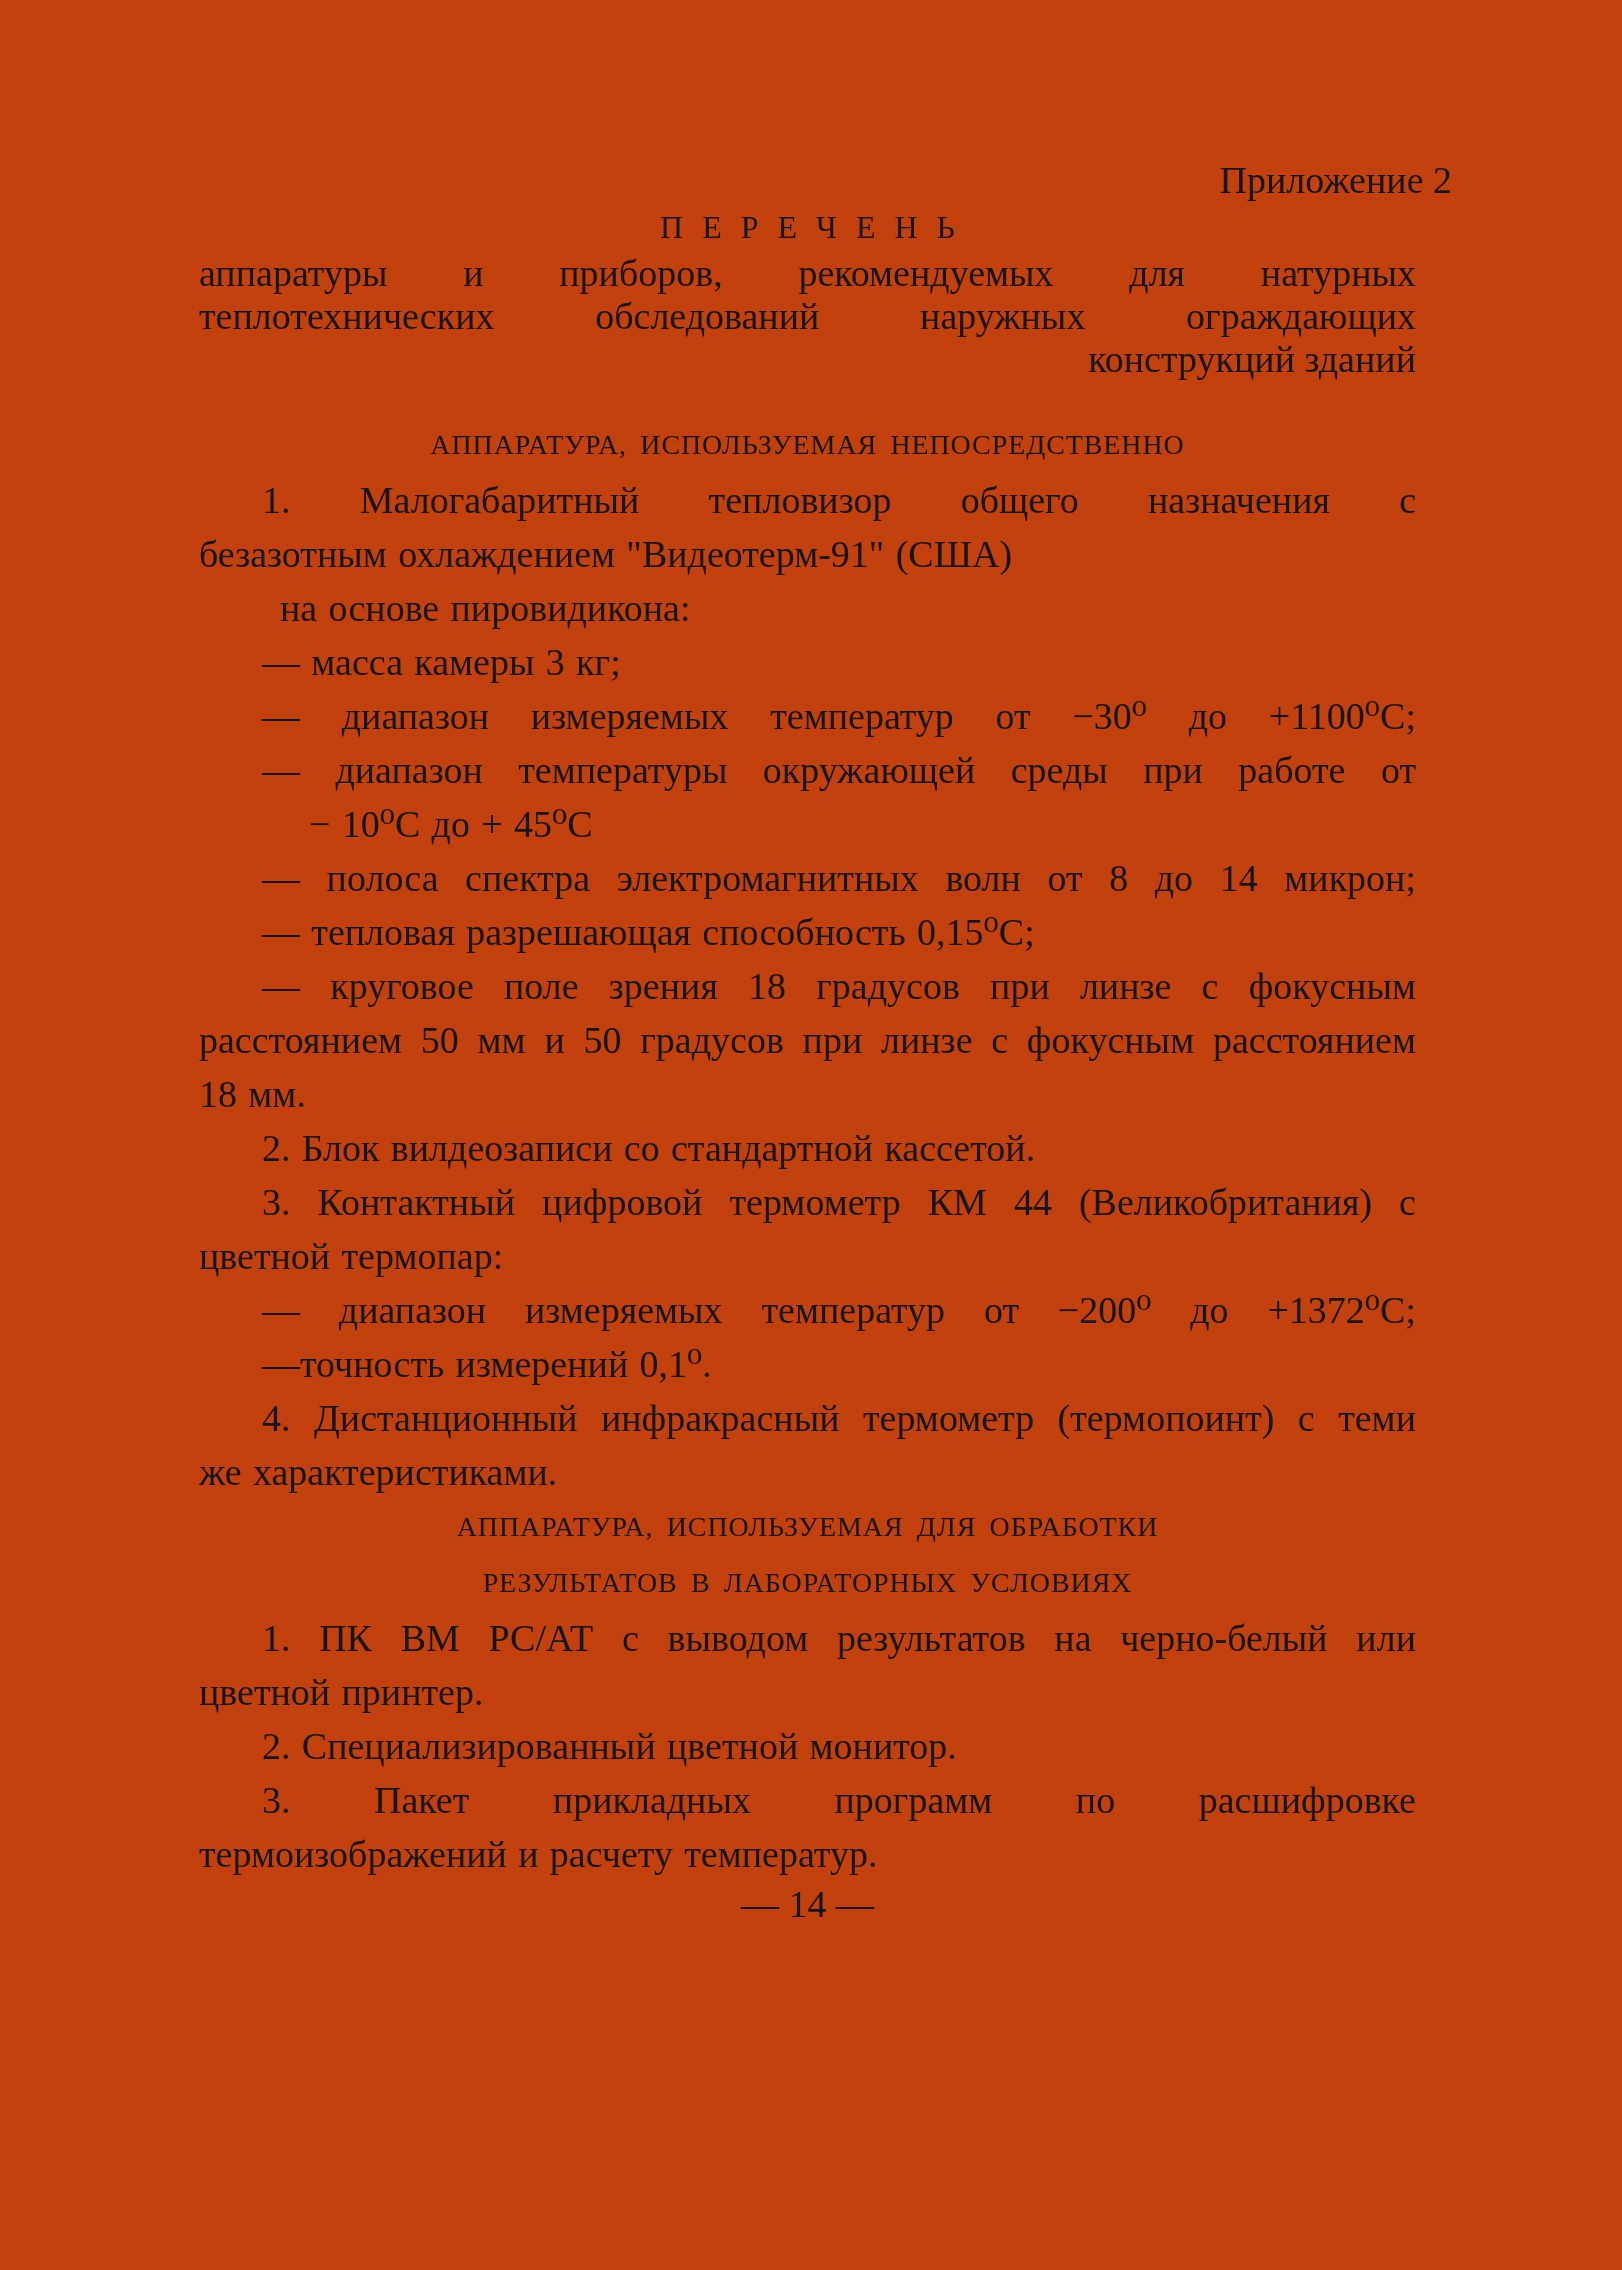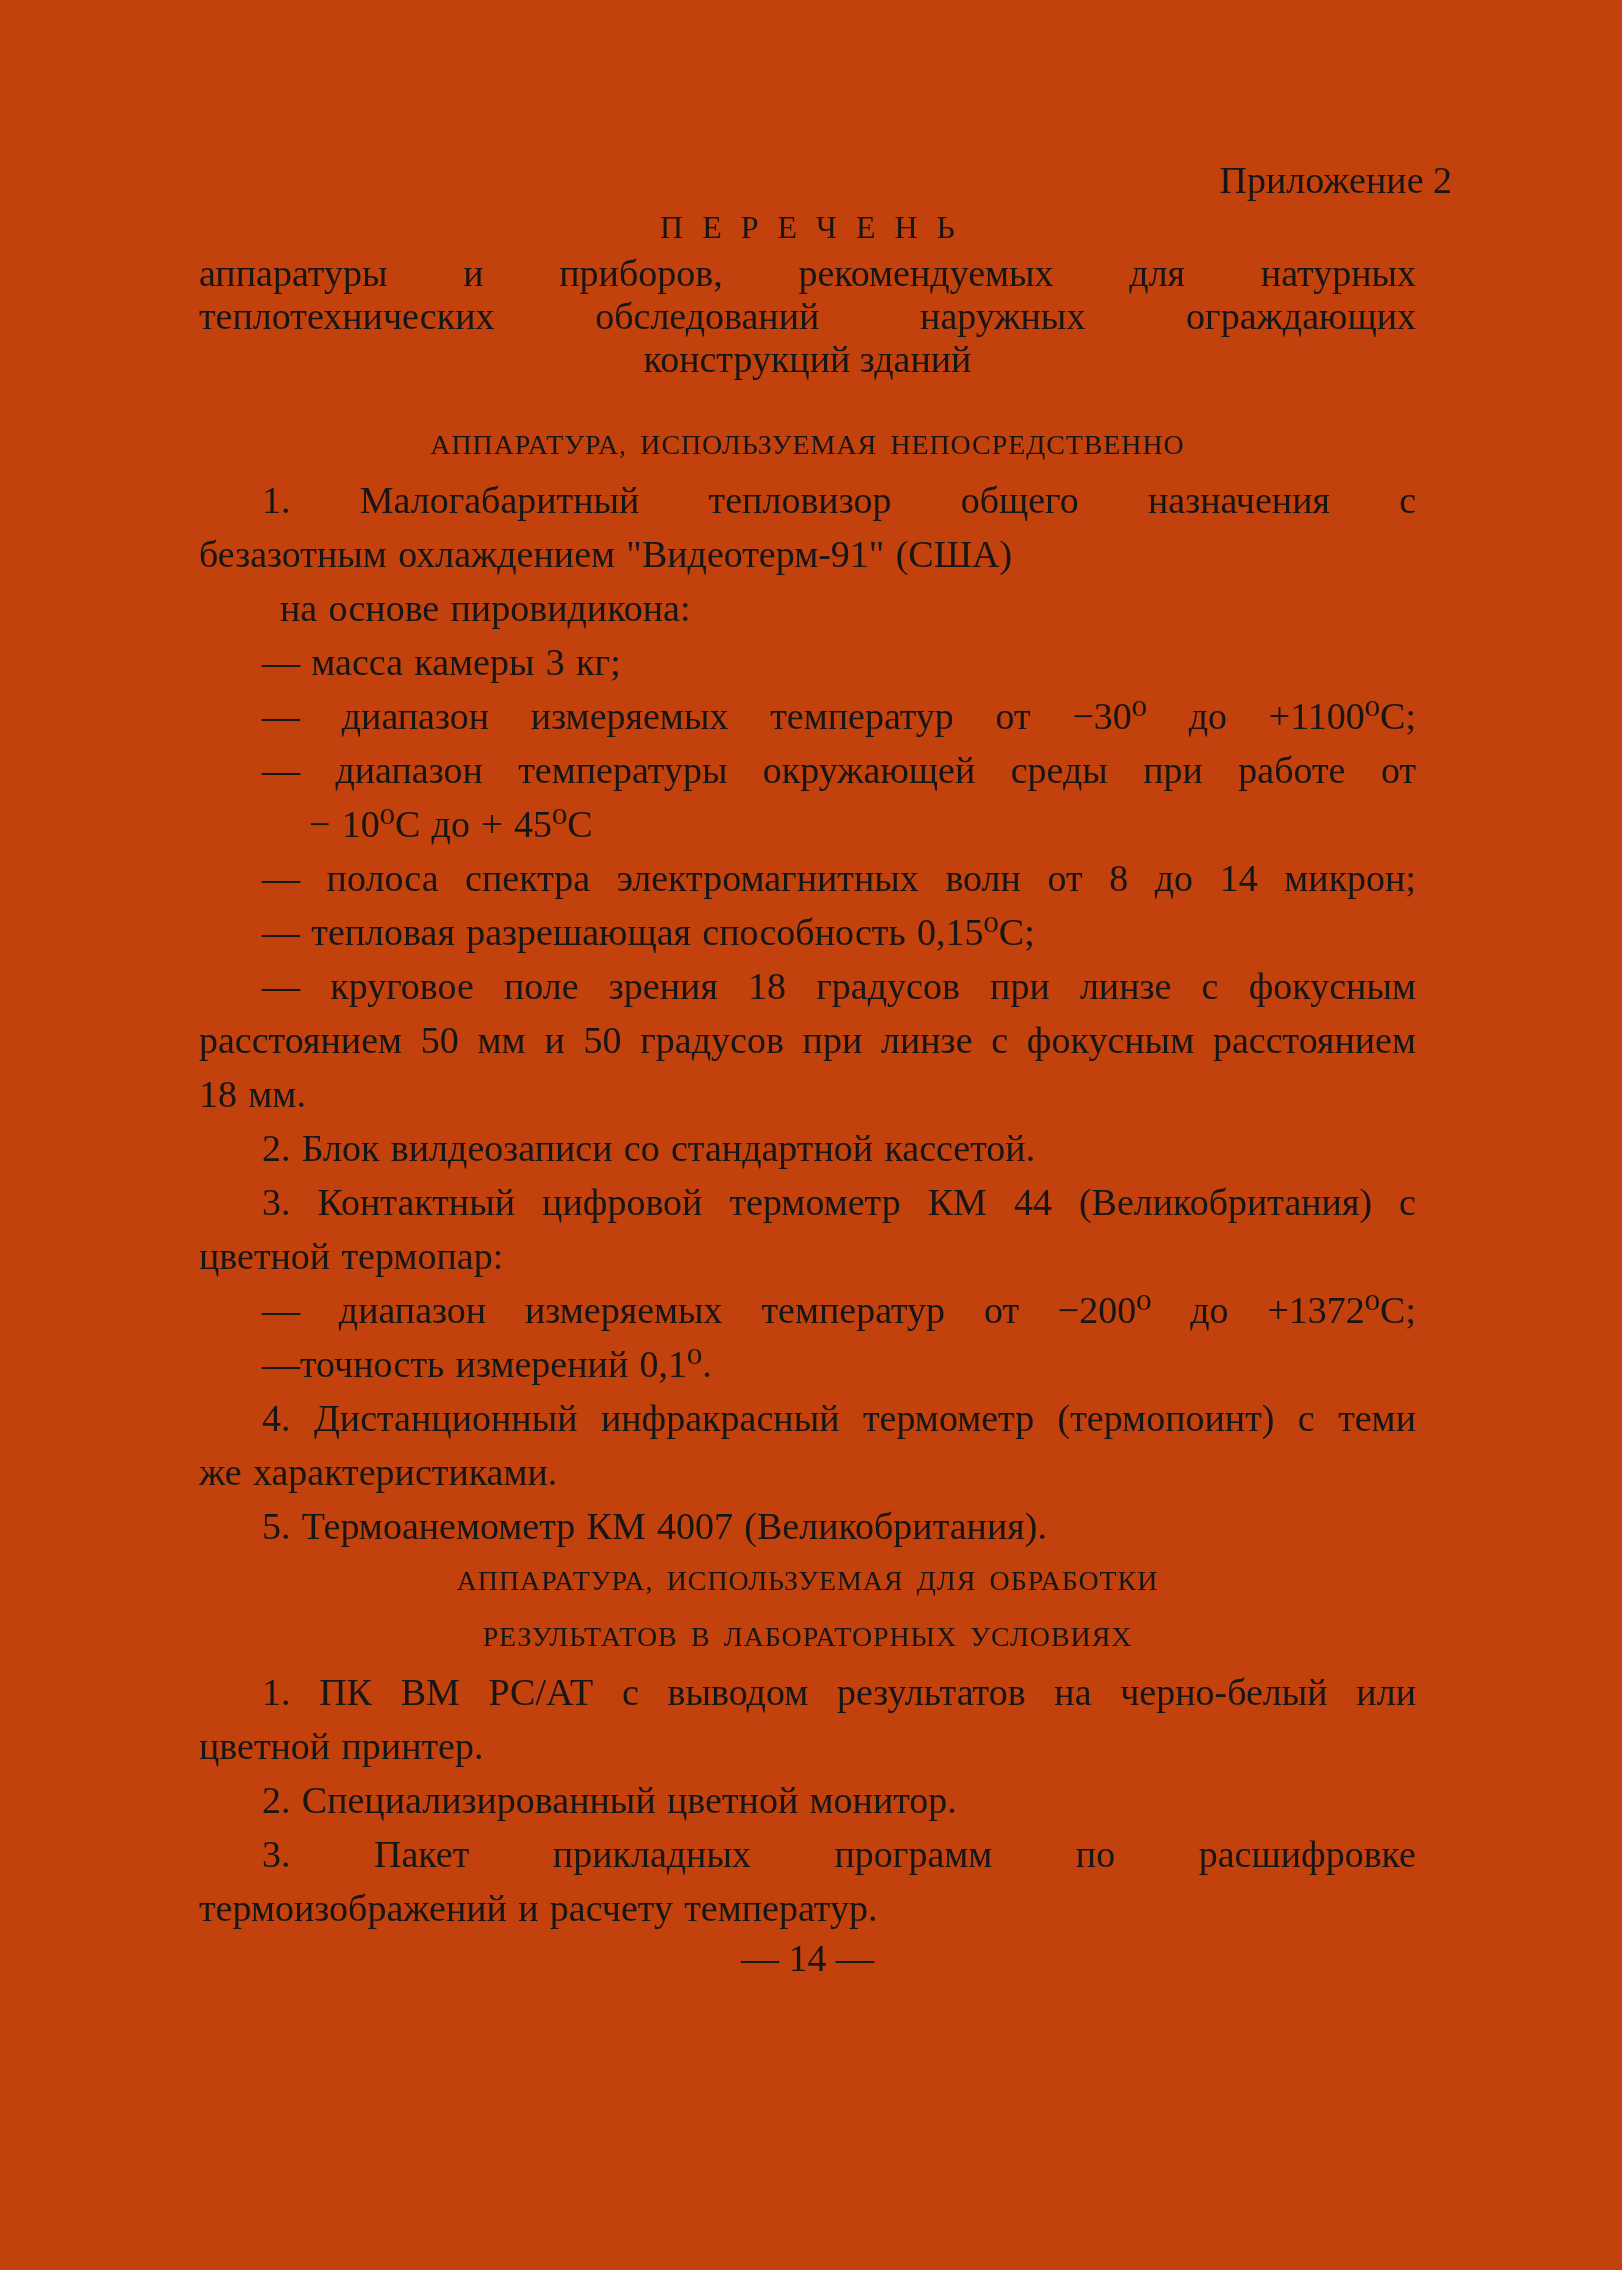--- a/index.html
+++ b/index.html
@@ -29,21 +29,21 @@
   .right-line{text-align:right;margin-right:-36px;line-height:45px;}
   .doc-title{
     text-align:center;
     font-size:32px;
     line-height:45px;
     word-spacing:11px;
     margin-top:1.8px;
   }
   .subtitle{line-height:43px;margin-top:1.8px;}
   .subtitle .cjf{text-align:justify;text-align-last:justify;}
-  .subtitle .cc{text-align:center;}
+  .subtitle .cc{text-align:right;}
   .sec-head{
     text-align:center;
     font-size:28px;
     line-height:56px;
     letter-spacing:0.9px;
     word-spacing:5.4px;
   }
   .gap-before-section{height:36px;}
   .body-block{word-spacing:1.8px;}
   .page-number{text-align:center;line-height:47px;}
@@ -83,21 +83,20 @@
       <div class="line ti jf">— круговое поле зрения 18 градусов при линзе с фокусным</div>
       <div class="line jf">расстоянием 50 мм и 50 градусов при линзе с фокусным расстоянием</div>
       <div class="line plain">18 мм.</div>
       <div class="line ti">2. Блок вилдеозаписи со стандартной кассетой.</div>
       <div class="line ti jf">3. Контактный цифровой термометр КМ 44 (Великобритания) с</div>
       <div class="line plain">цветной термопар:</div>
       <div class="line ti jf">— диапазон измеряемых температур от −200⁰ до +1372⁰С;</div>
       <div class="line ti">—точность измерений 0,1⁰.</div>
       <div class="line ti jf">4. Дистанционный инфракрасный термометр (термопоинт) с теми</div>
       <div class="line plain">же характеристиками.</div>
-      <div class="line ti">5. Термоанемометр КМ 4007 (Великобритания).</div>
     </div>
 
     <div class="sec-head">
       <div class="line">АППАРАТУРА, ИСПОЛЬЗУЕМАЯ ДЛЯ ОБРАБОТКИ</div>
       <div class="line">РЕЗУЛЬТАТОВ В ЛАБОРАТОРНЫХ УСЛОВИЯХ</div>
     </div>
 
     <div class="body-block">
       <div class="line ti jf">1. ПК ВМ РС/АТ с выводом результатов на черно-белый или</div>
       <div class="line plain">цветной принтер.</div>

